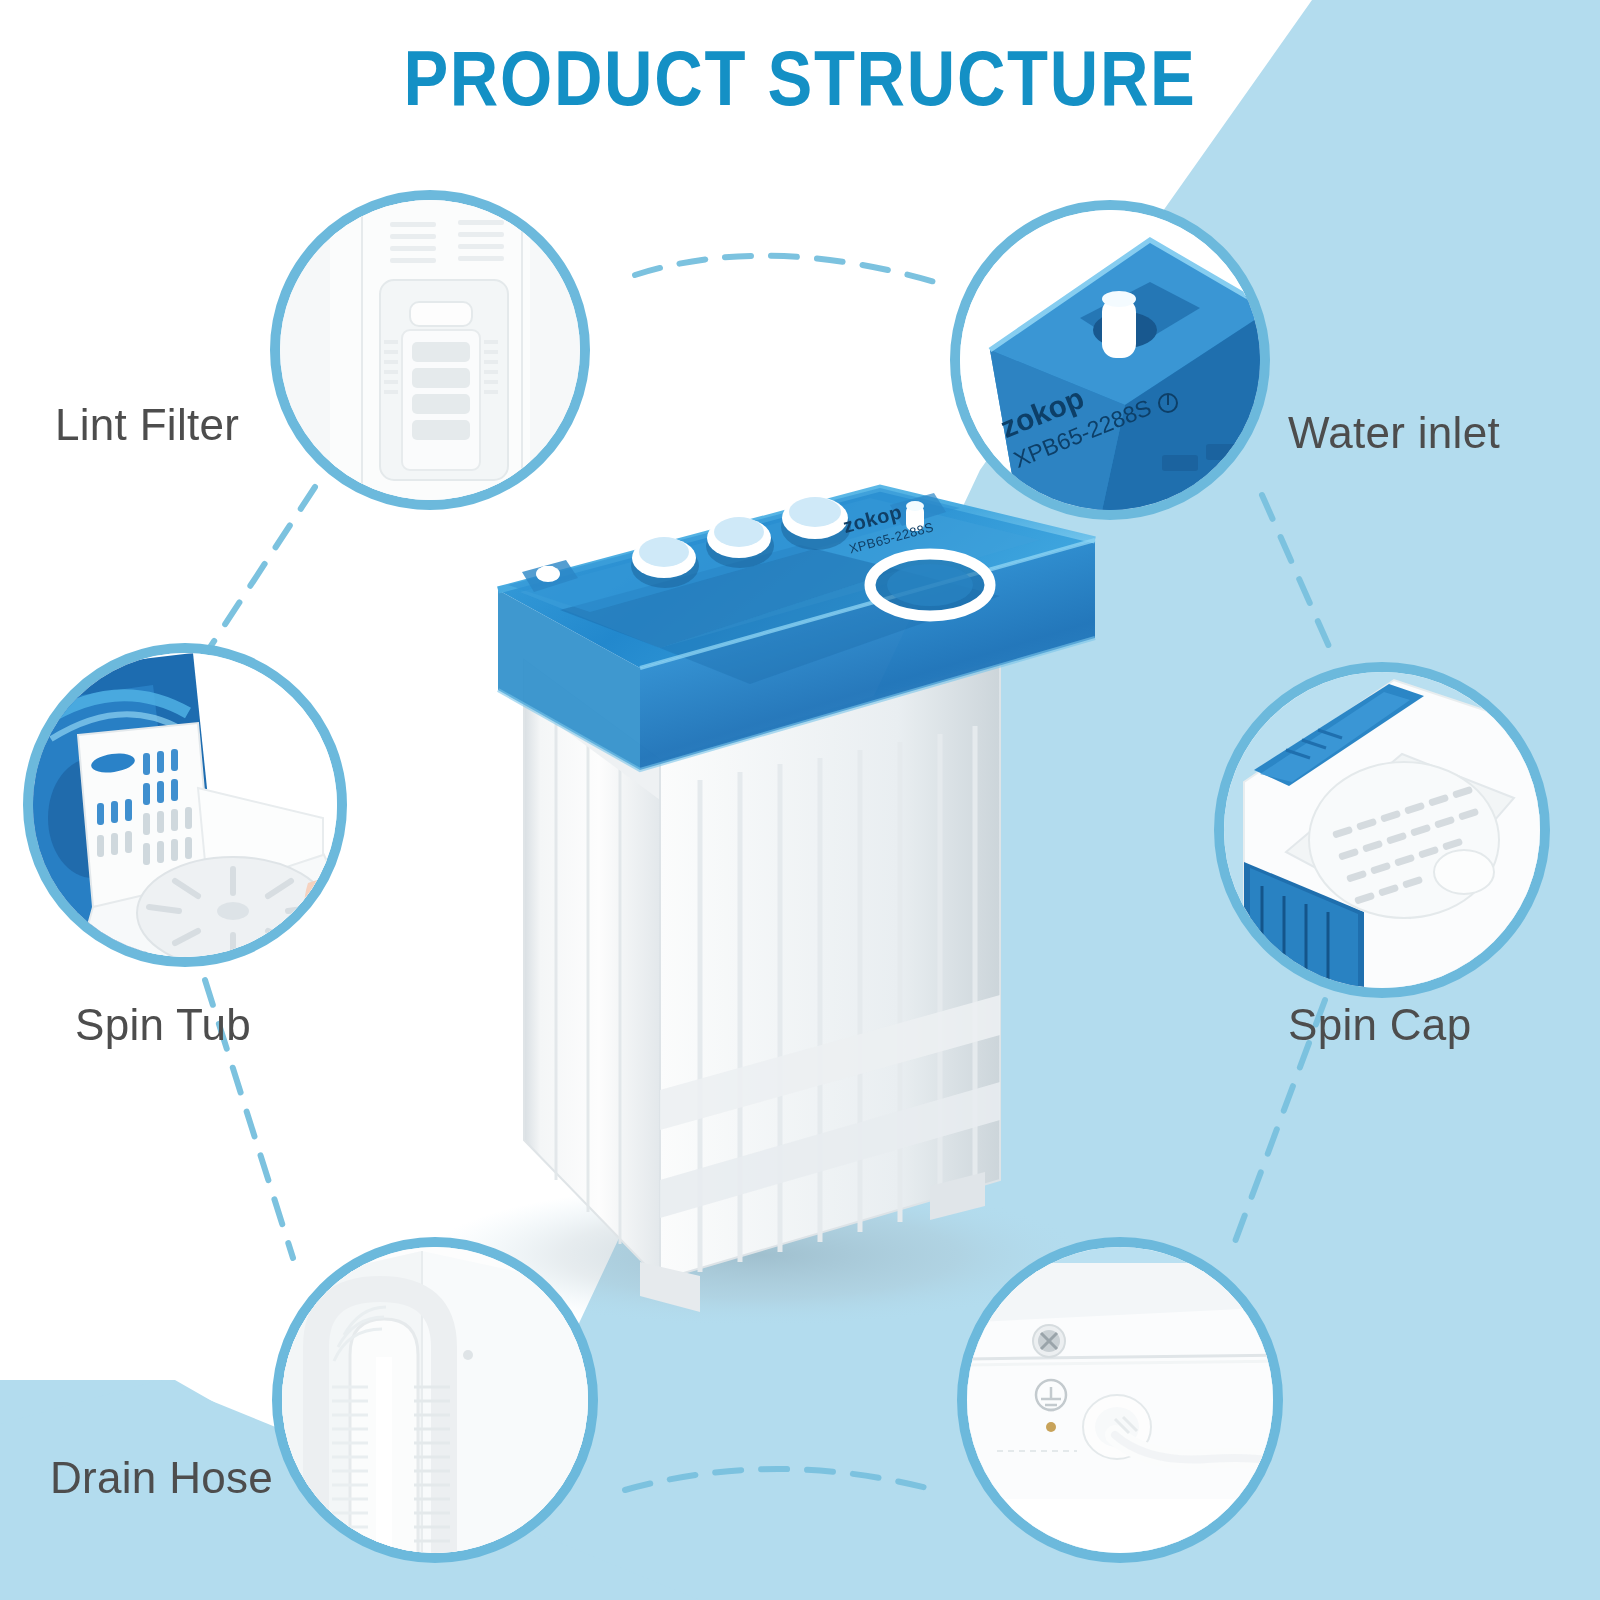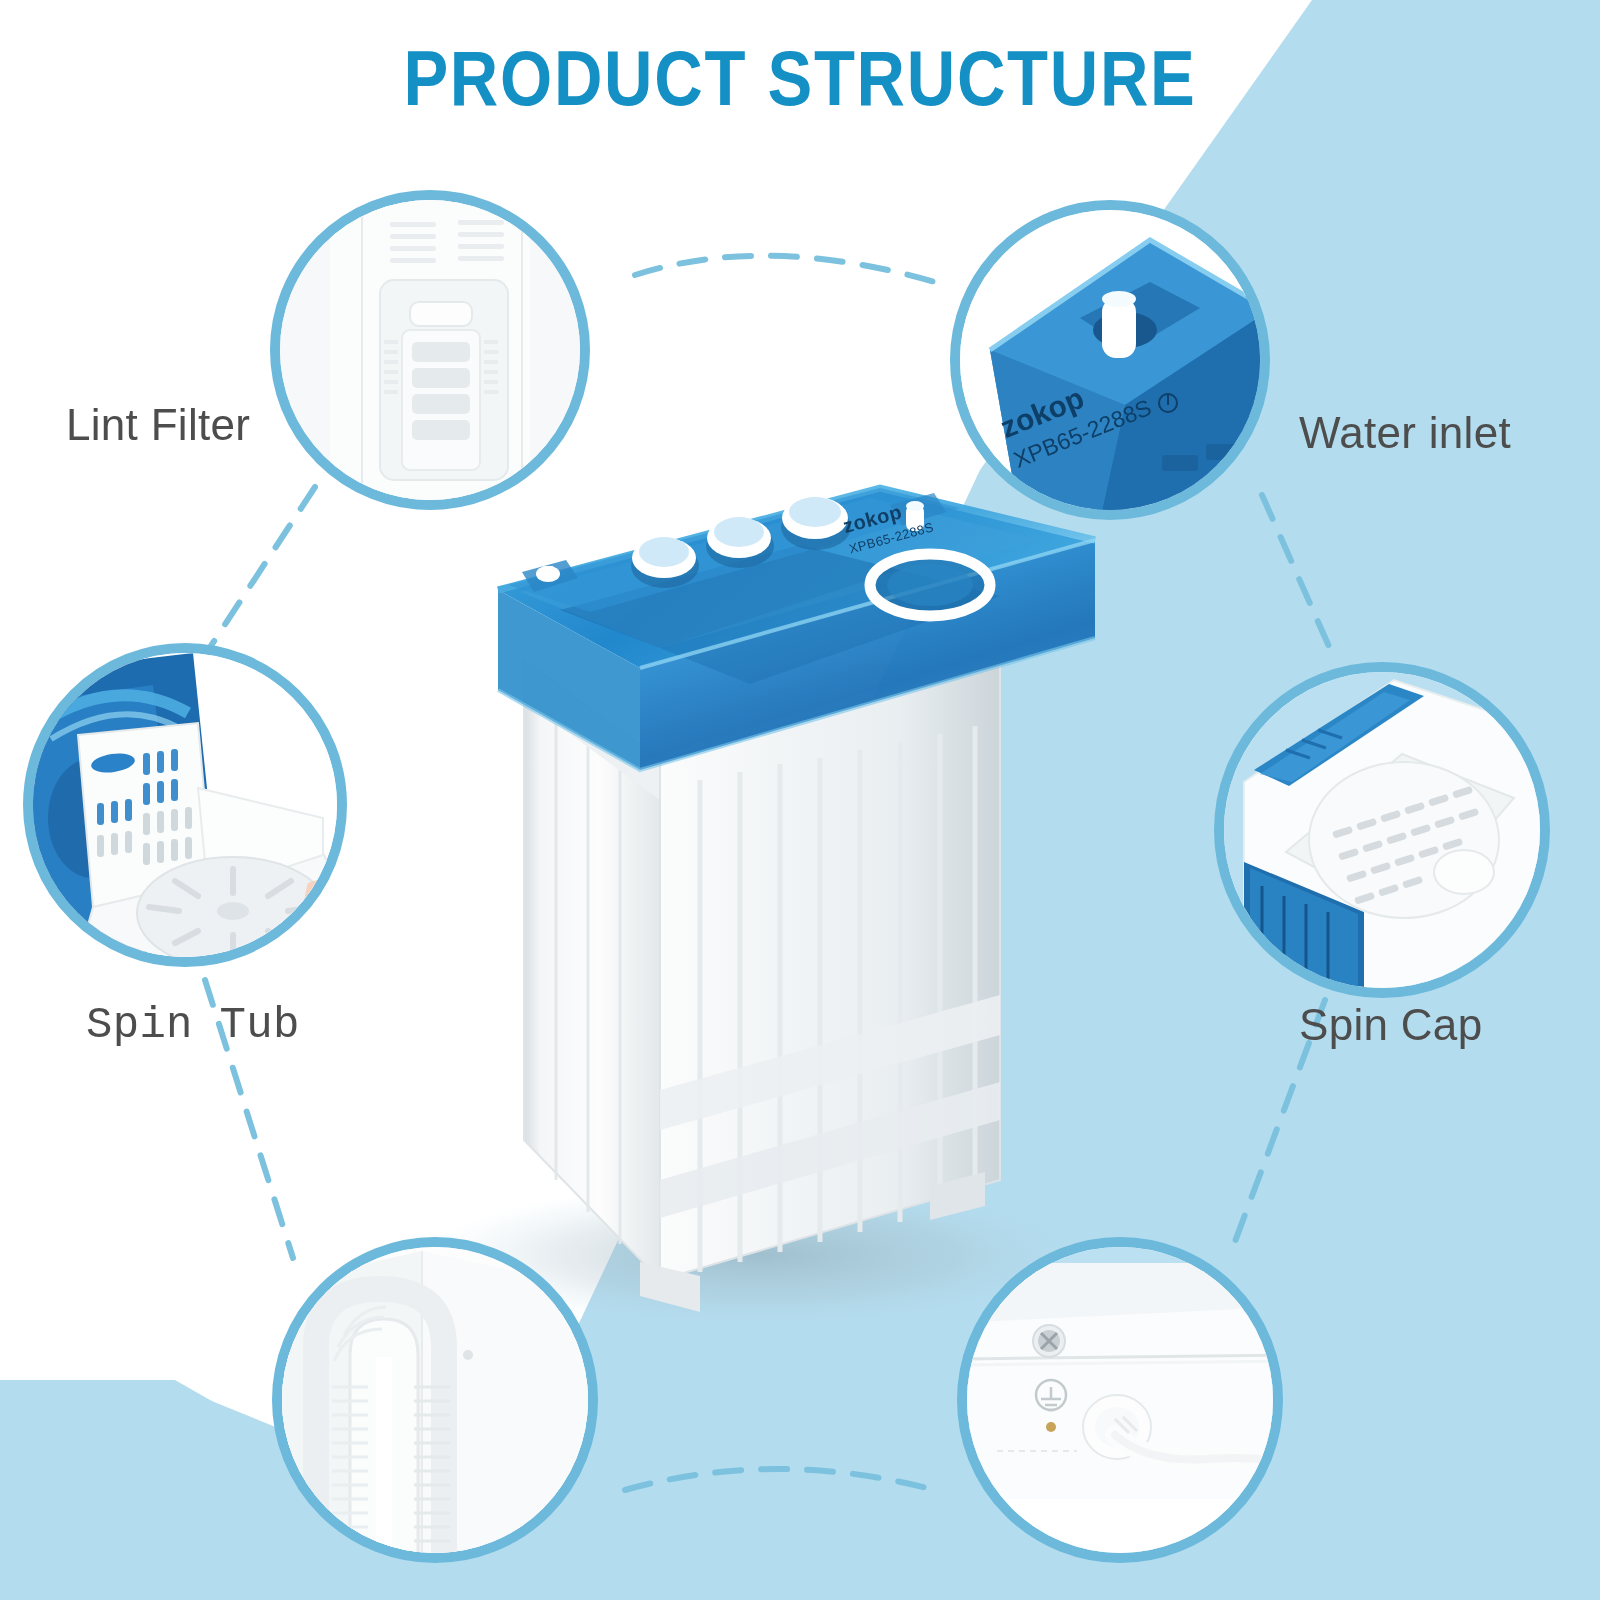--- a/index.html
+++ b/index.html
@@ -56,21 +56,20 @@
     overflow: hidden;
   }
   
   .label {
     position: absolute;
     font-size: 44px;
     color: #4d4d4d;
     font-weight: normal;
     white-space: nowrap;
     letter-spacing: 0.3px;
-    margin-left: 11px;
   }
   
   .overlay {
     position: absolute;
     inset: 0;
     width: 1600px;
     height: 1600px;
     pointer-events: none;
   }
 </style>
@@ -357,21 +356,21 @@
         <line x1="210" y1="292" x2="210" y2="314"></line>
         <line x1="175" y1="288" x2="152" y2="300"></line>
         <line x1="156" y1="268" x2="126" y2="264"></line>
         <line x1="175" y1="253" x2="152" y2="238"></line>
       </g>
 
       <path d="M 285 240 Q 318 228 324 244 L 324 318 Q 300 310 288 292 Q 276 268 285 240 Z" fill="#f6d2bf"></path>
       <path d="M 286 266 Q 306 258 318 266 Q 308 276 288 278 Z" fill="#efc2ab"></path>
     </svg>
   </div>
-  <div class="label" style="left:75px; top:1000px;font-family:Liberation Mono, monospace;">Spin Tub</div>
+  <div class="label" style="left:75px; top:1000px;">Spin Tub</div>
 
   <div class="callout" style="left:1214px; top:662px; width:336px; height:336px;">
     <svg class="photo" viewBox="0 0 336 336">
       <rect width="336" height="336" fill="#b9dff0"></rect>
 
       <path d="M 30 120 L 180 18 L 336 70 L 336 300 L 140 336 L 30 250 Z" fill="#fbfcfd" stroke="#e8edef" stroke-width="2"></path>
 
       <path d="M 40 108 L 175 22 L 210 34 L 75 124 Z" fill="#2b86c6"></path>
       <path d="M 46 112 L 170 30 L 196 38 L 78 120 Z" fill="#3f9ad8" opacity="0.8"></path>
       <g stroke="#1f6fae" stroke-width="3">
@@ -470,20 +469,21 @@
         <path d="M 62 124 Q 76 92 110 92"></path>
           <path d="M 66 110 Q 82 80 112 80"></path>
         <path d="M 72 98 Q 88 70 114 70"></path>
       </g>
 
       <rect x="104" y="120" width="16" height="206" fill="#ffffff" opacity="0.85"></rect>
 
       <circle cx="196" cy="118" r="5" fill="#dfe4e7"></circle>
     </svg>
   </div>
+  <div class="label" style="left:50px; top:1453px;">Drain Hose</div>
 
   <div class="callout" style="left:957px; top:1237px; width:326px; height:326px;">
     <svg class="photo" viewBox="0 0 326 326">
       <rect width="326" height="326" fill="#bae0f1"></rect>
 
       <rect x="0" y="26" width="326" height="236" fill="#fbfcfd"></rect>
       <path d="M 0 26 L 326 26 L 326 70 L 0 86 Z" fill="#f3f6f8"></path>
       <line x1="0" y1="122" x2="326" y2="118" stroke="#e0e5e8" stroke-width="3"></line>
       <line x1="0" y1="128" x2="326" y2="124" stroke="#f2f5f6" stroke-width="3"></line>
 

